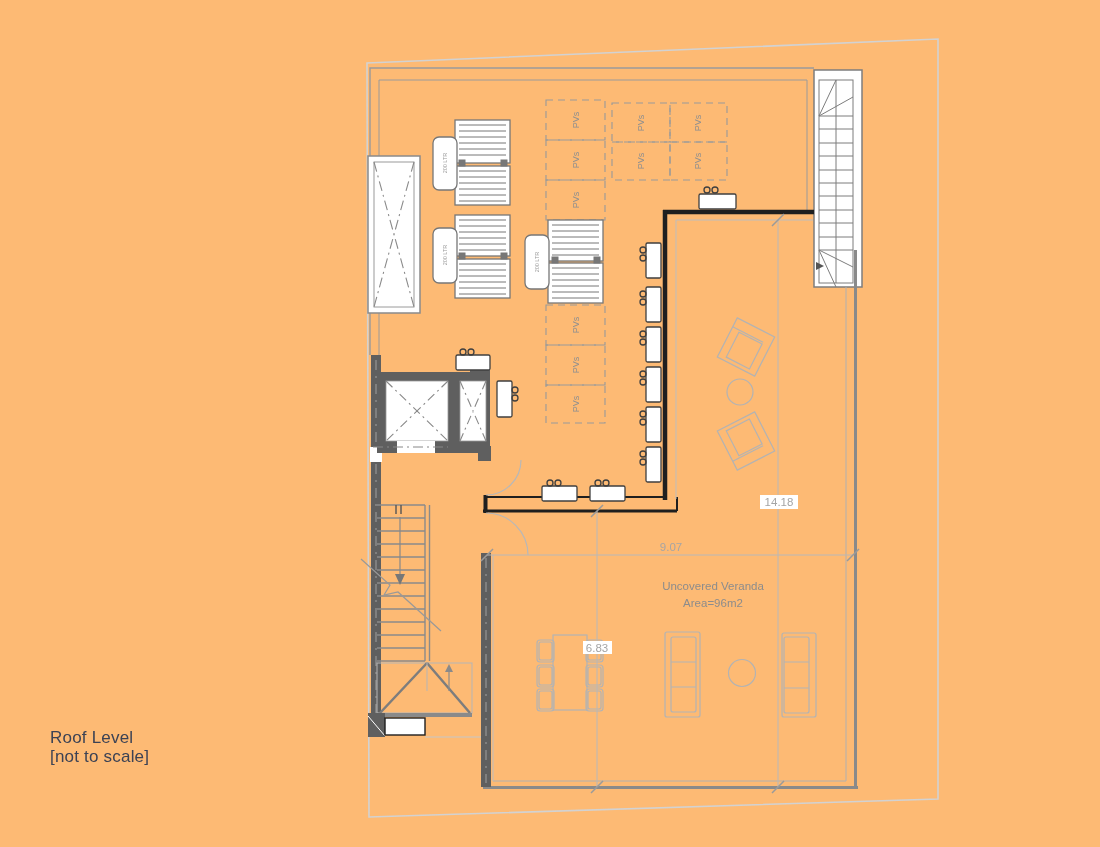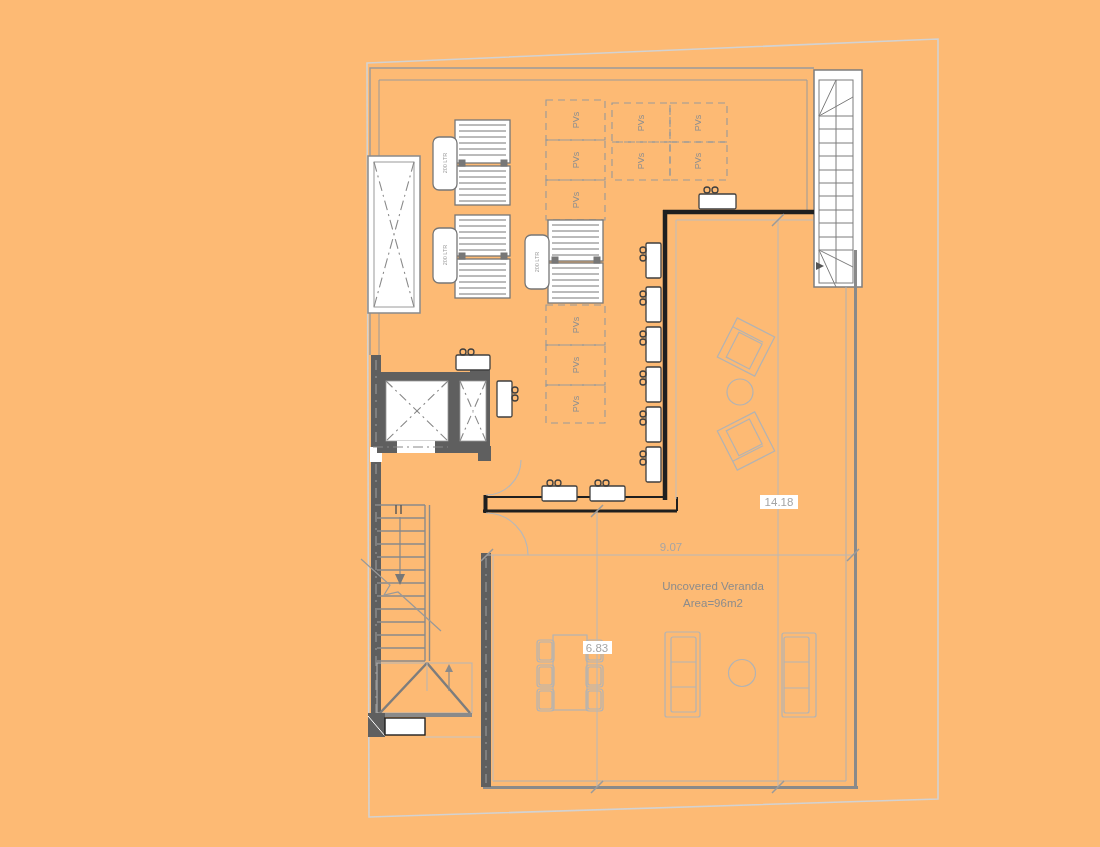--- a/index.html
+++ b/index.html
@@ -283,14 +283,18 @@
   </g>
 
   <g fill="#8c8c8c" font-size="11.5" text-anchor="middle">
     <text x="713" y="590">Uncovered Veranda</text>
     <text x="713" y="607">Area=96m2</text>
   </g>
 
 </svg>
 
 
-
+<div class="title-block">
+  <div>Roof Level</div>
+  <div>[not to scale]</div>
 </div>
 
+</div>
+
 </body></html>

